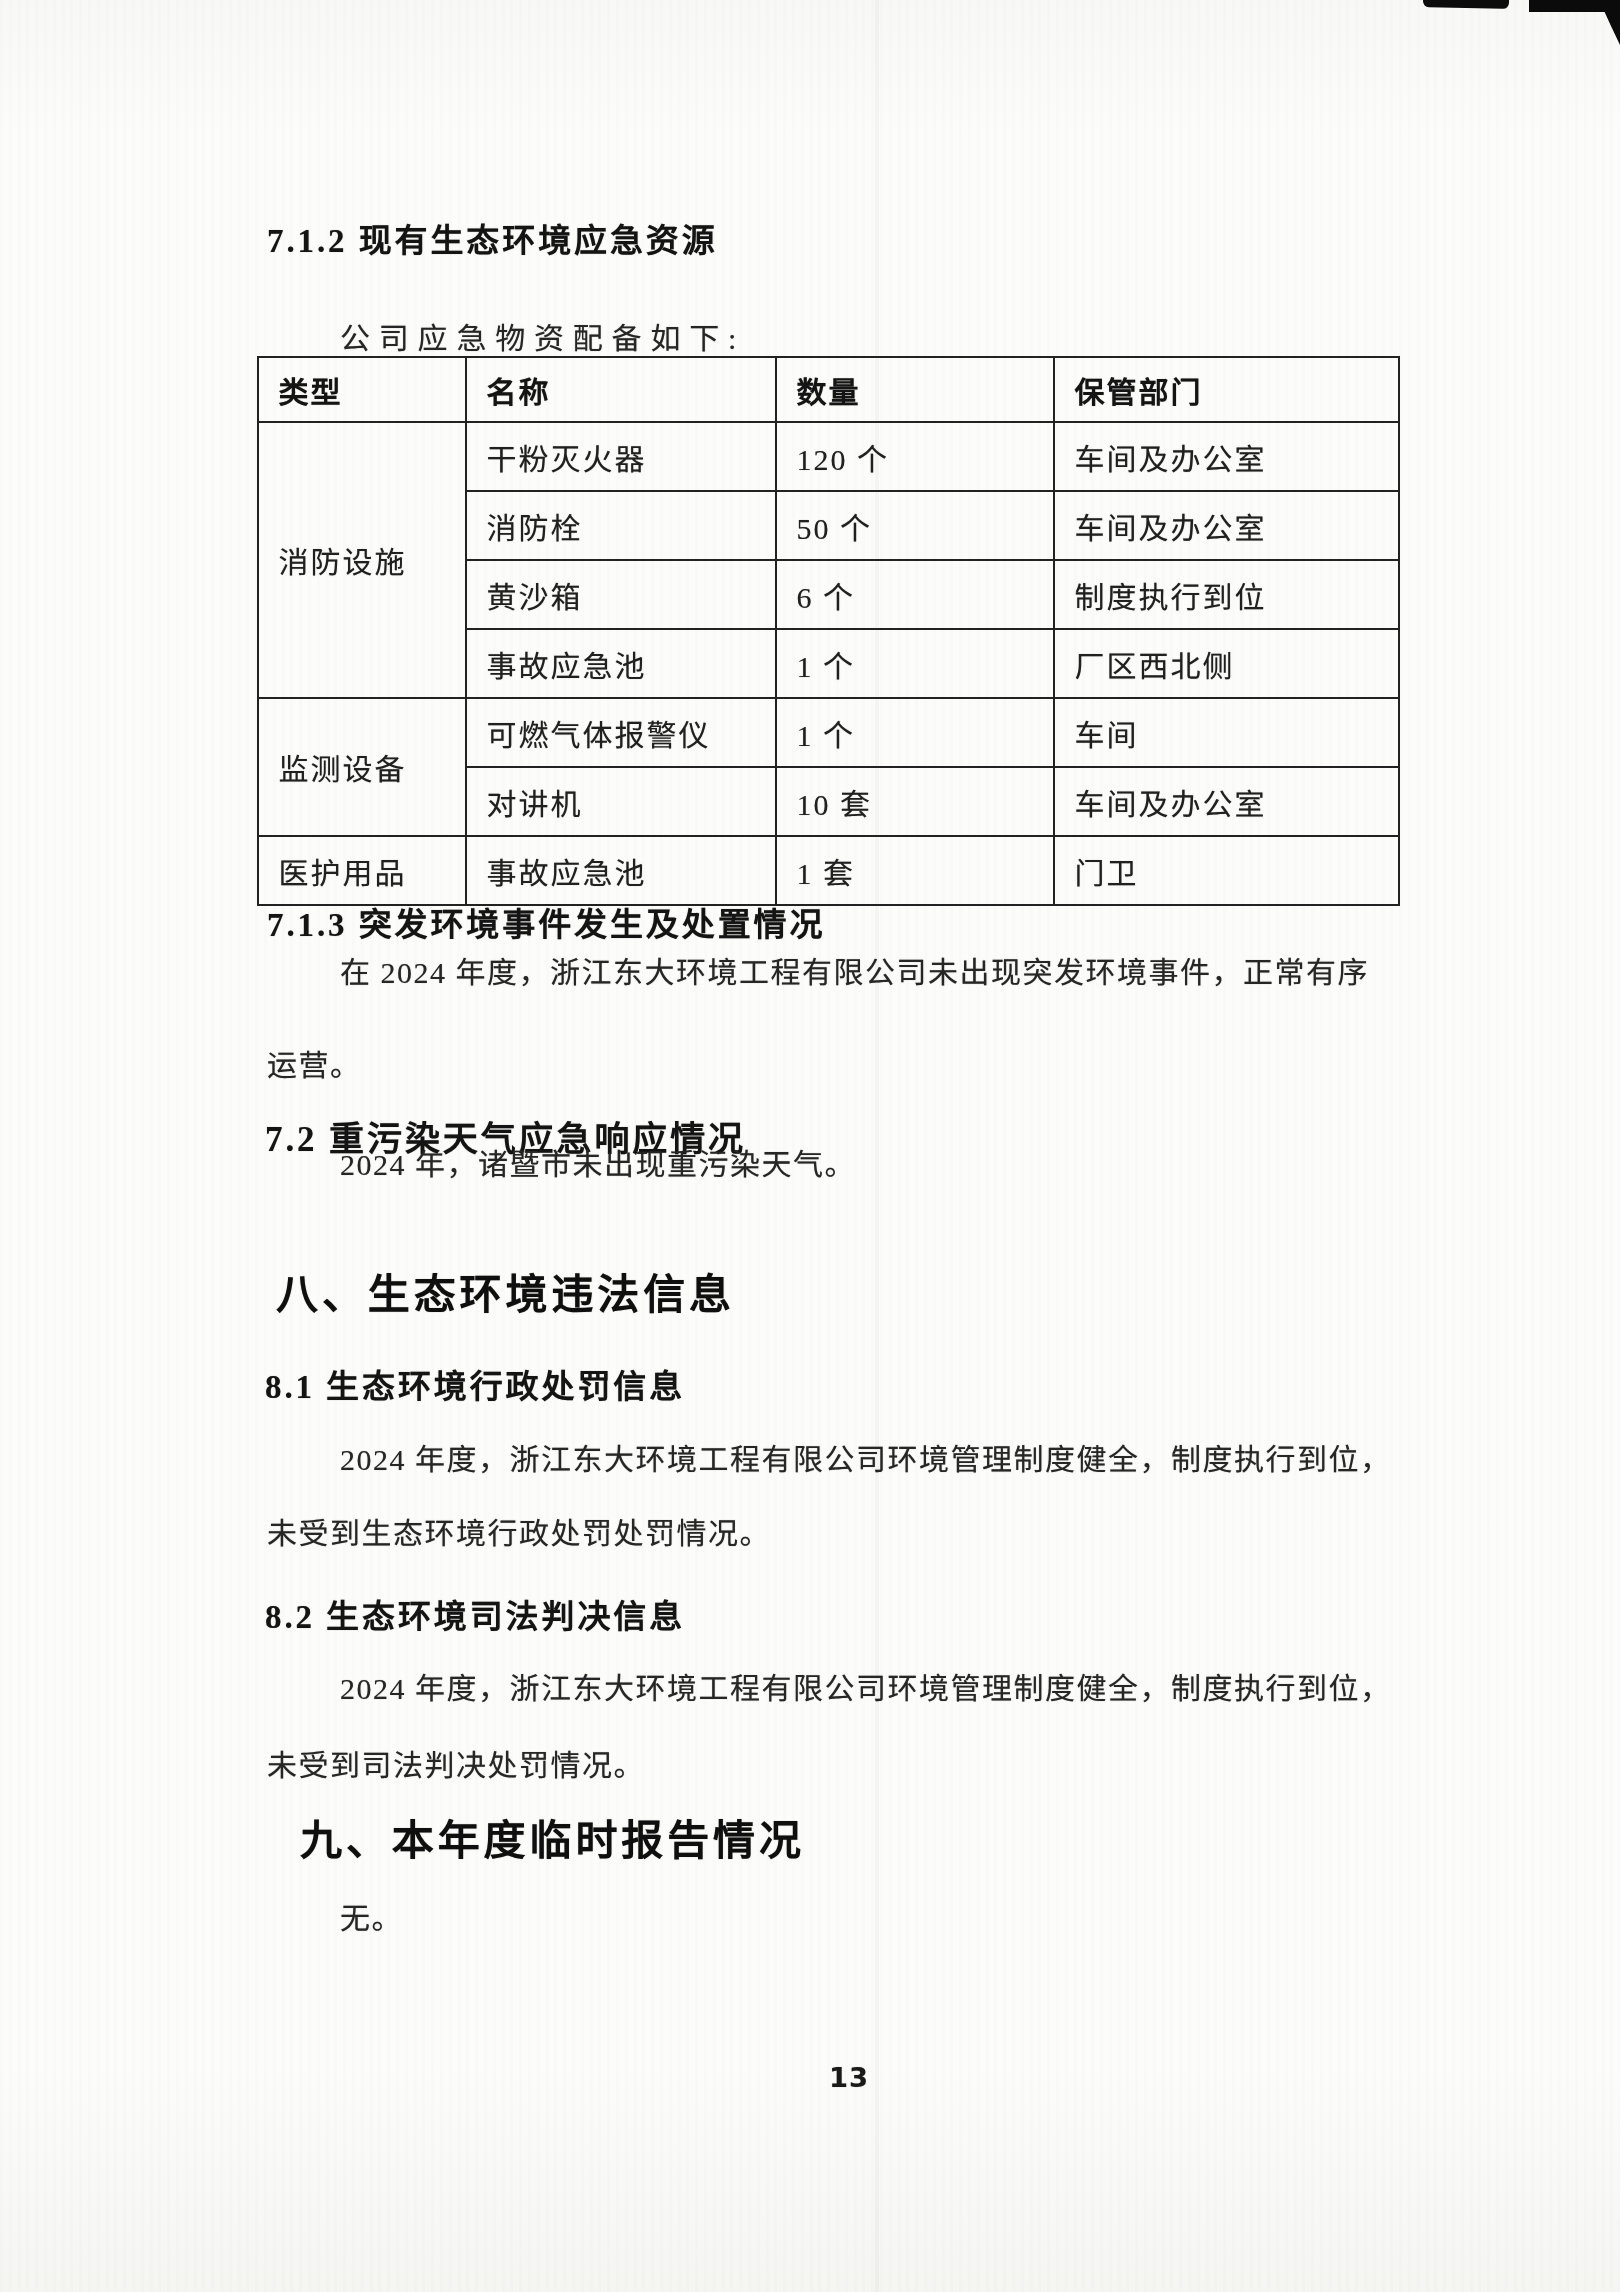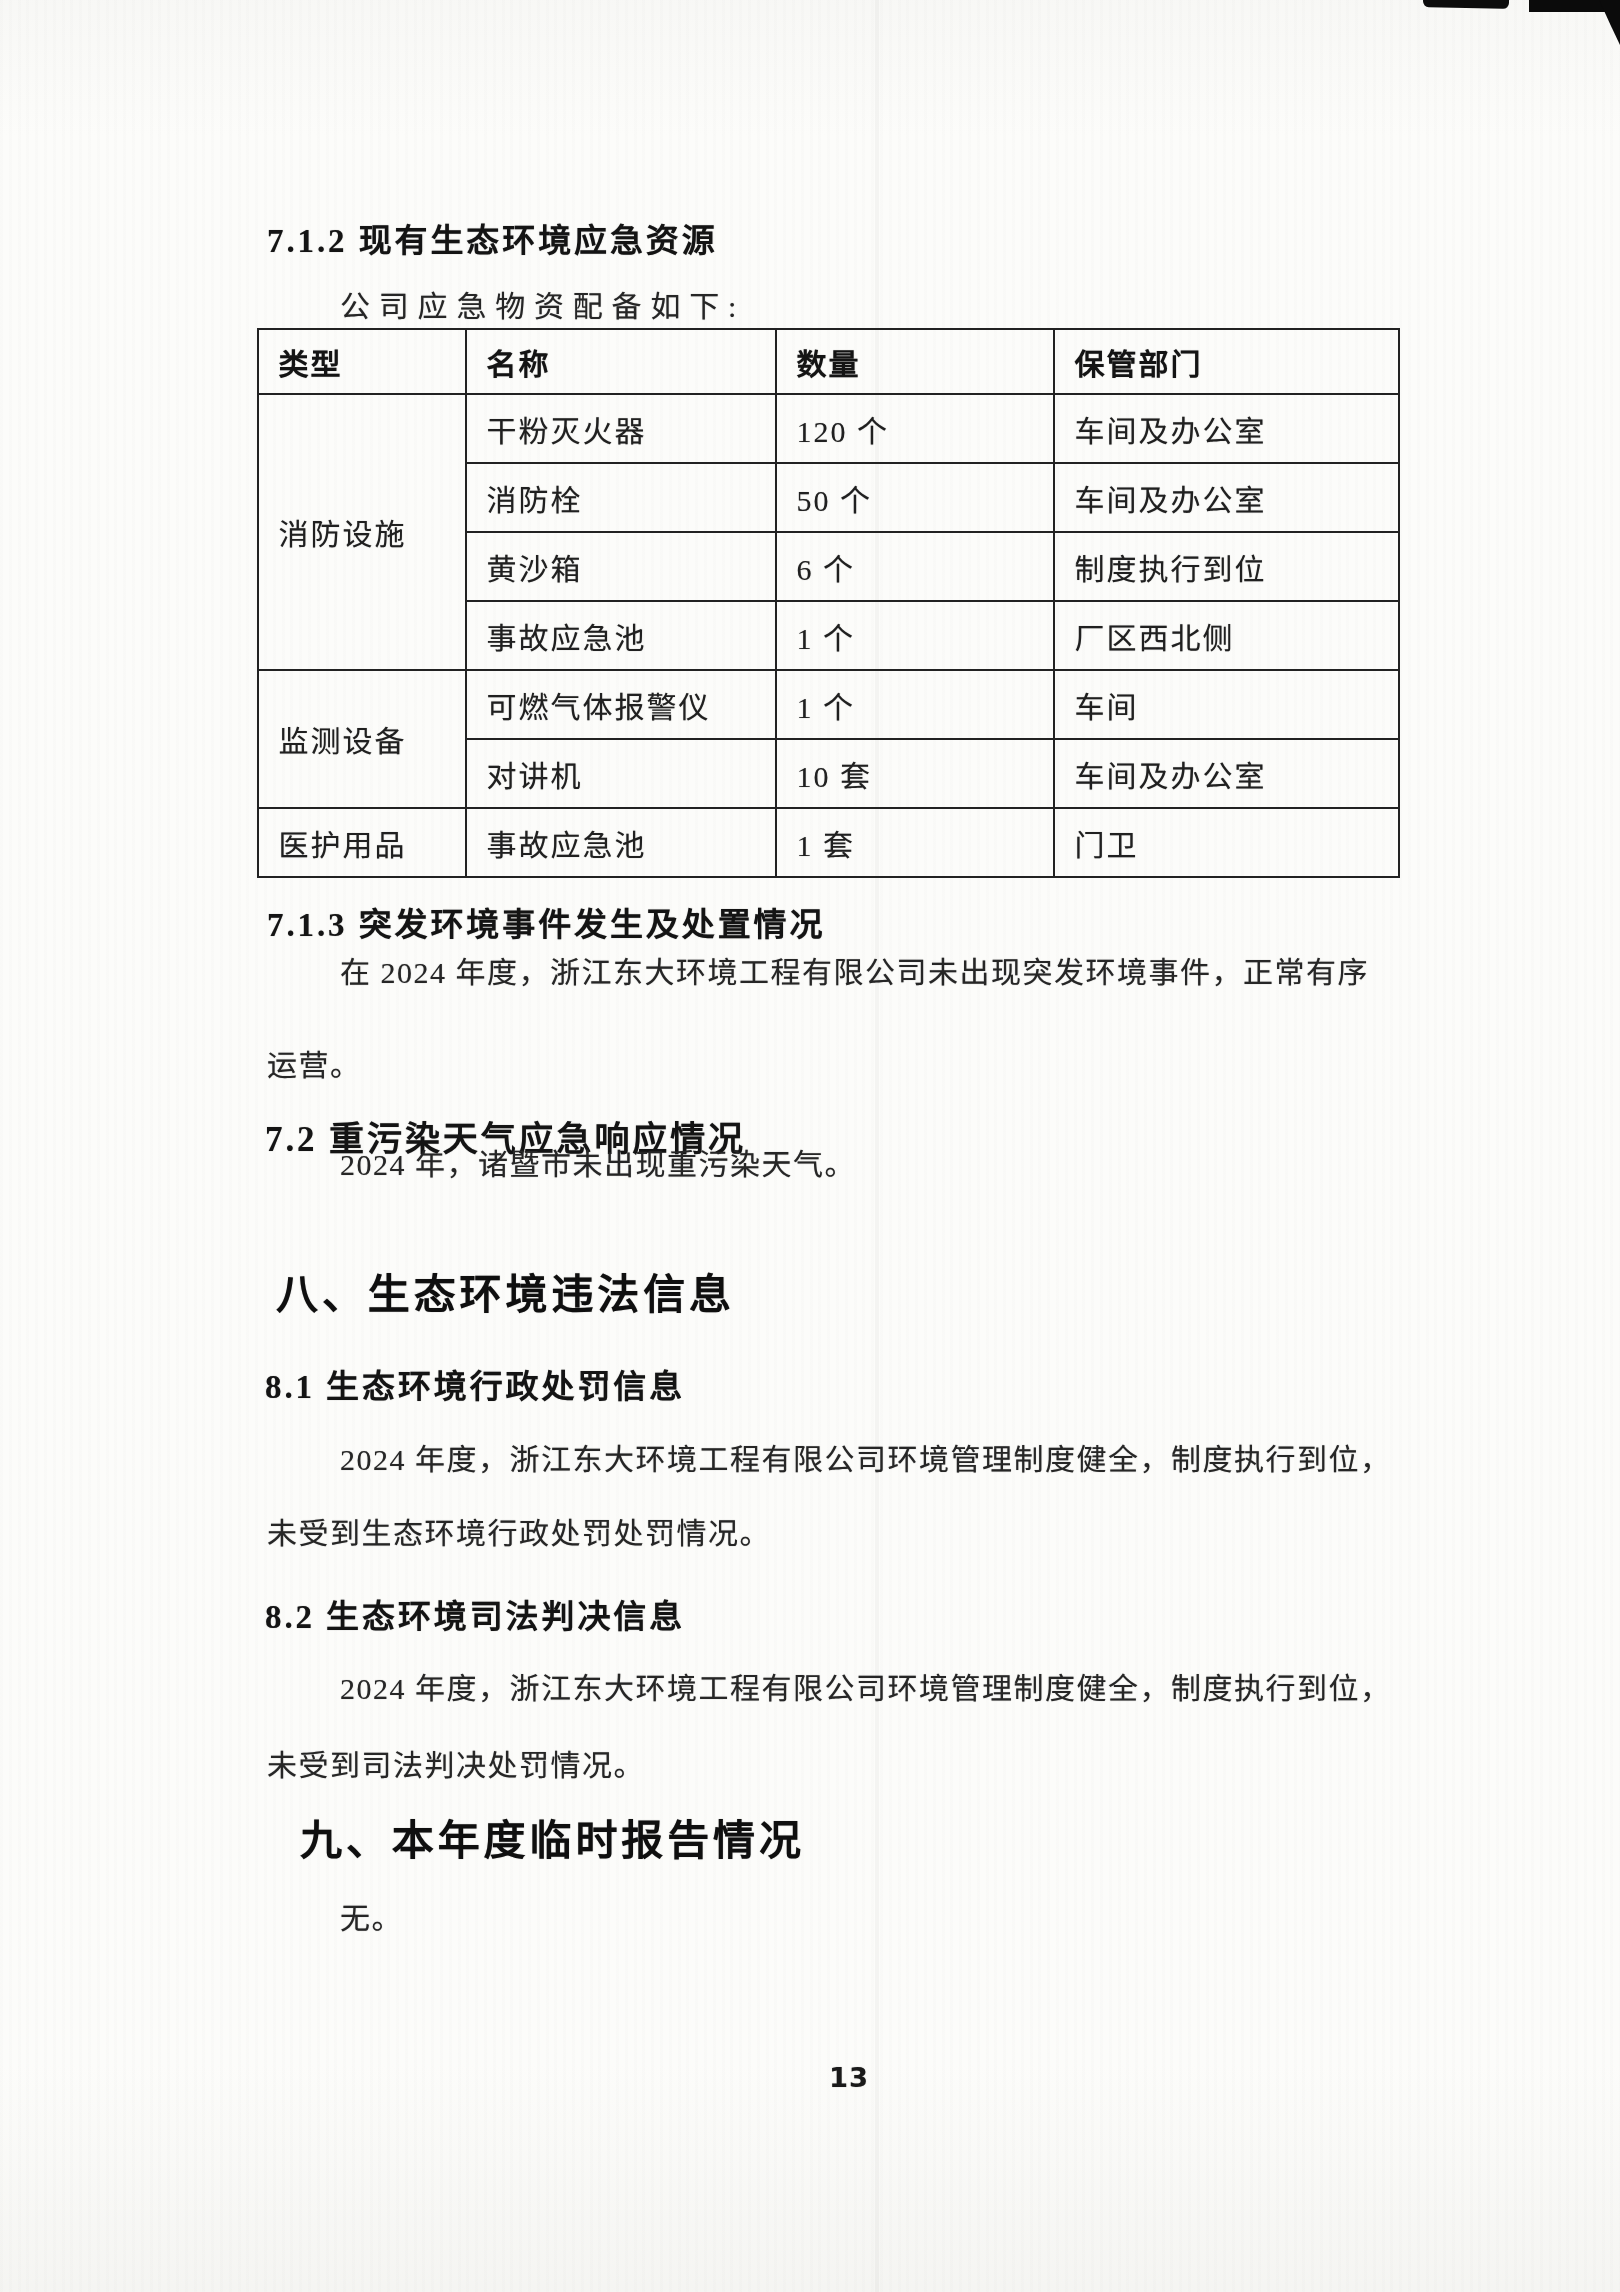--- a/index.html
+++ b/index.html
@@ -26,25 +26,25 @@
   .abs{position:absolute;white-space:nowrap;}
   .scan{ text-shadow:0 0 1px rgba(40,40,40,0.45); }
   .hnum{
     font-weight:bold;font-size:33px;color:#141414;letter-spacing:2.9px;
   }
   .hchap{
     font-weight:bold;font-size:42px;color:#0f0f0f;letter-spacing:3.9px;
     font-family:"Liberation Serif","DejaVu Serif",serif;
   }
   .body-line{font-size:30px;color:#262626;letter-spacing:1.5px;}
-  .spread{letter-spacing:8.8px;}
+  .spread{letter-spacing:8.8px;margin-top:32px;}
   .pagenum{font-size:27.4px;font-weight:bold;color:#1a1a1a;font-family:"DejaVu Sans","Liberation Sans",sans-serif;letter-spacing:1px;}
 
   table.supplies{
-    position:absolute;left:257px;top:328px;width:1141px;
+    position:absolute;left:257px;top:356px;width:1141px;
     border-collapse:collapse;table-layout:fixed;
     border:2.9px solid #1b1b1b;
     background:transparent;
   }
   table.supplies td,table.supplies th{
     border:2px solid #222;
     font-size:30px;color:#202020;
     text-align:left;vertical-align:middle;
     padding:0 0 0 19.6px;font-weight:normal;
     letter-spacing:2px;

